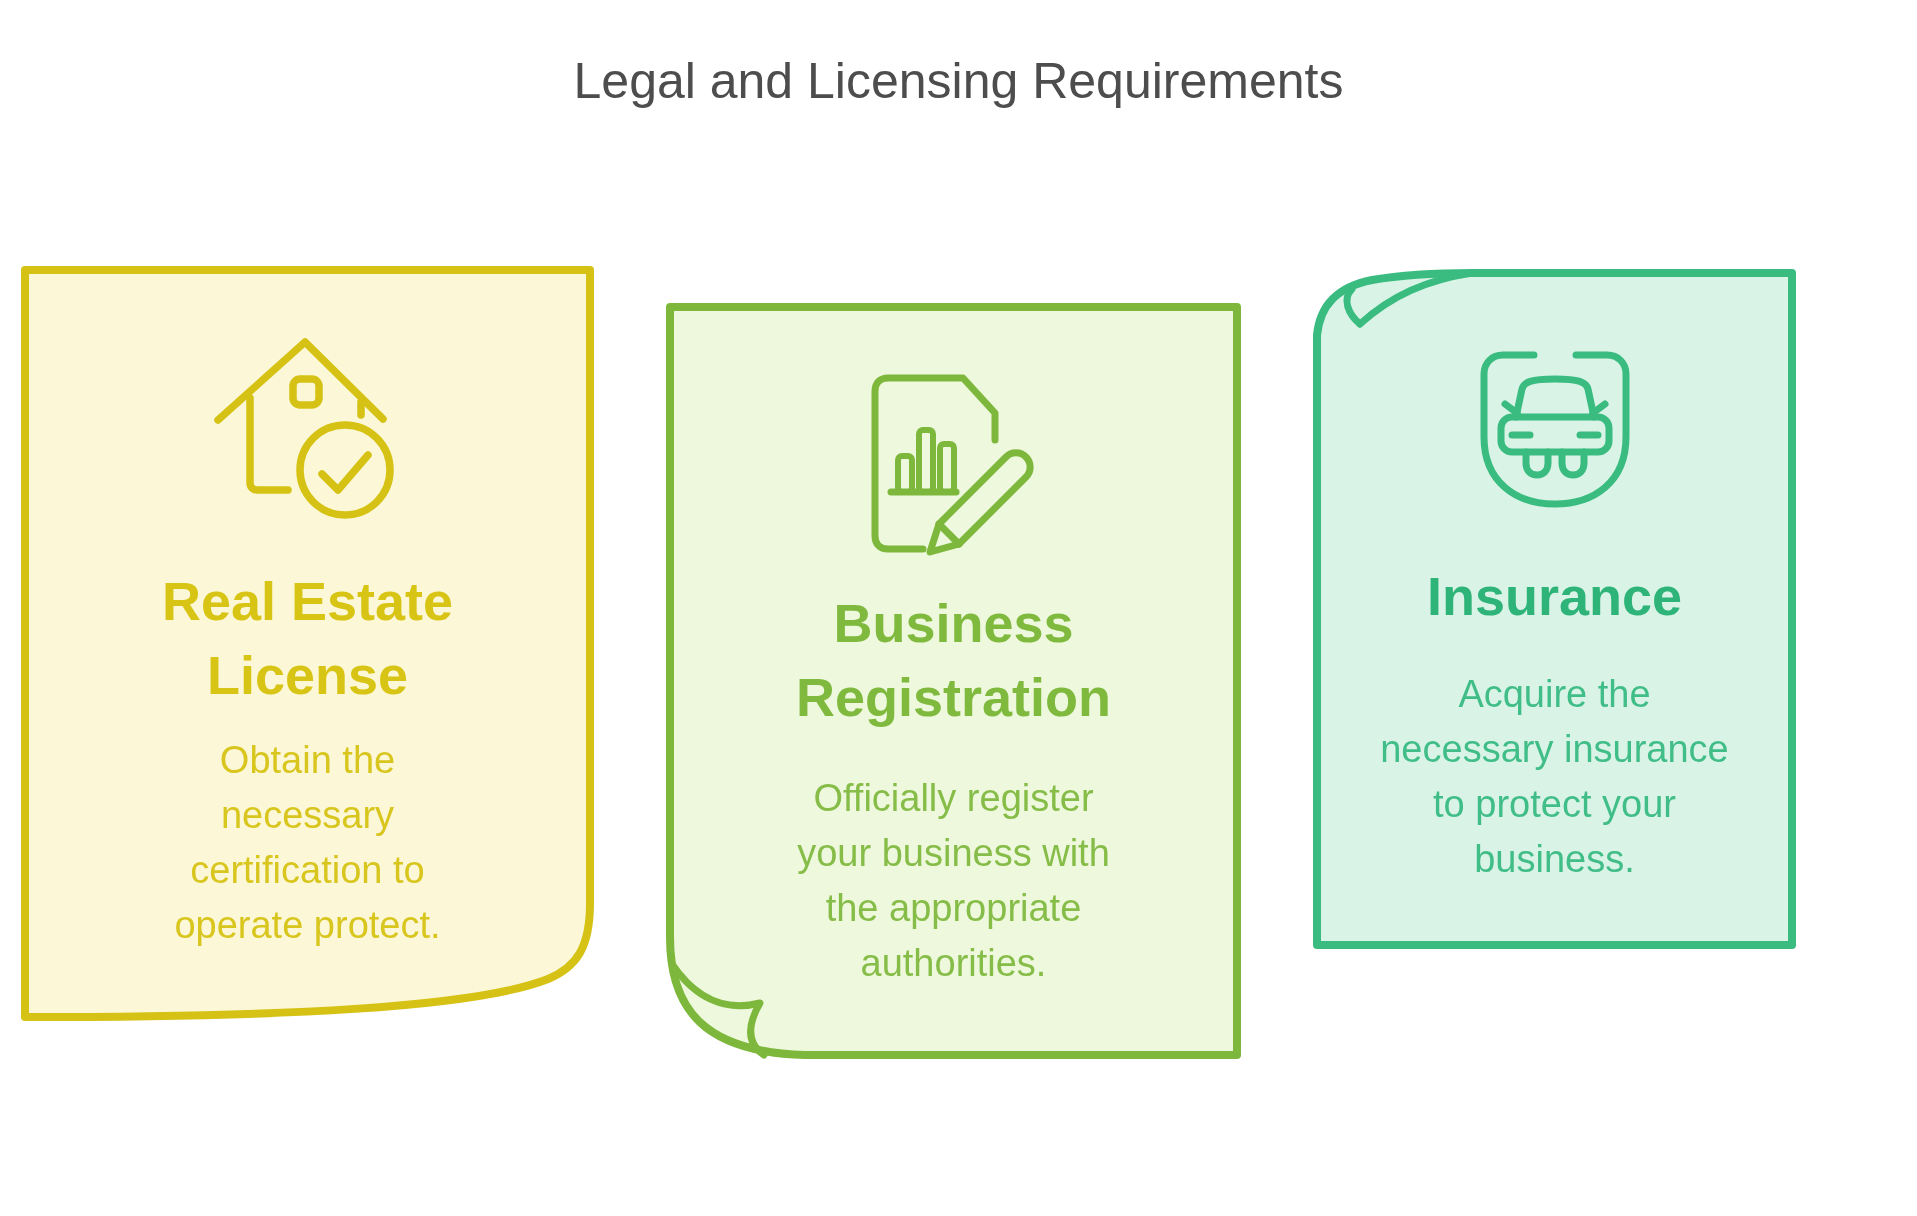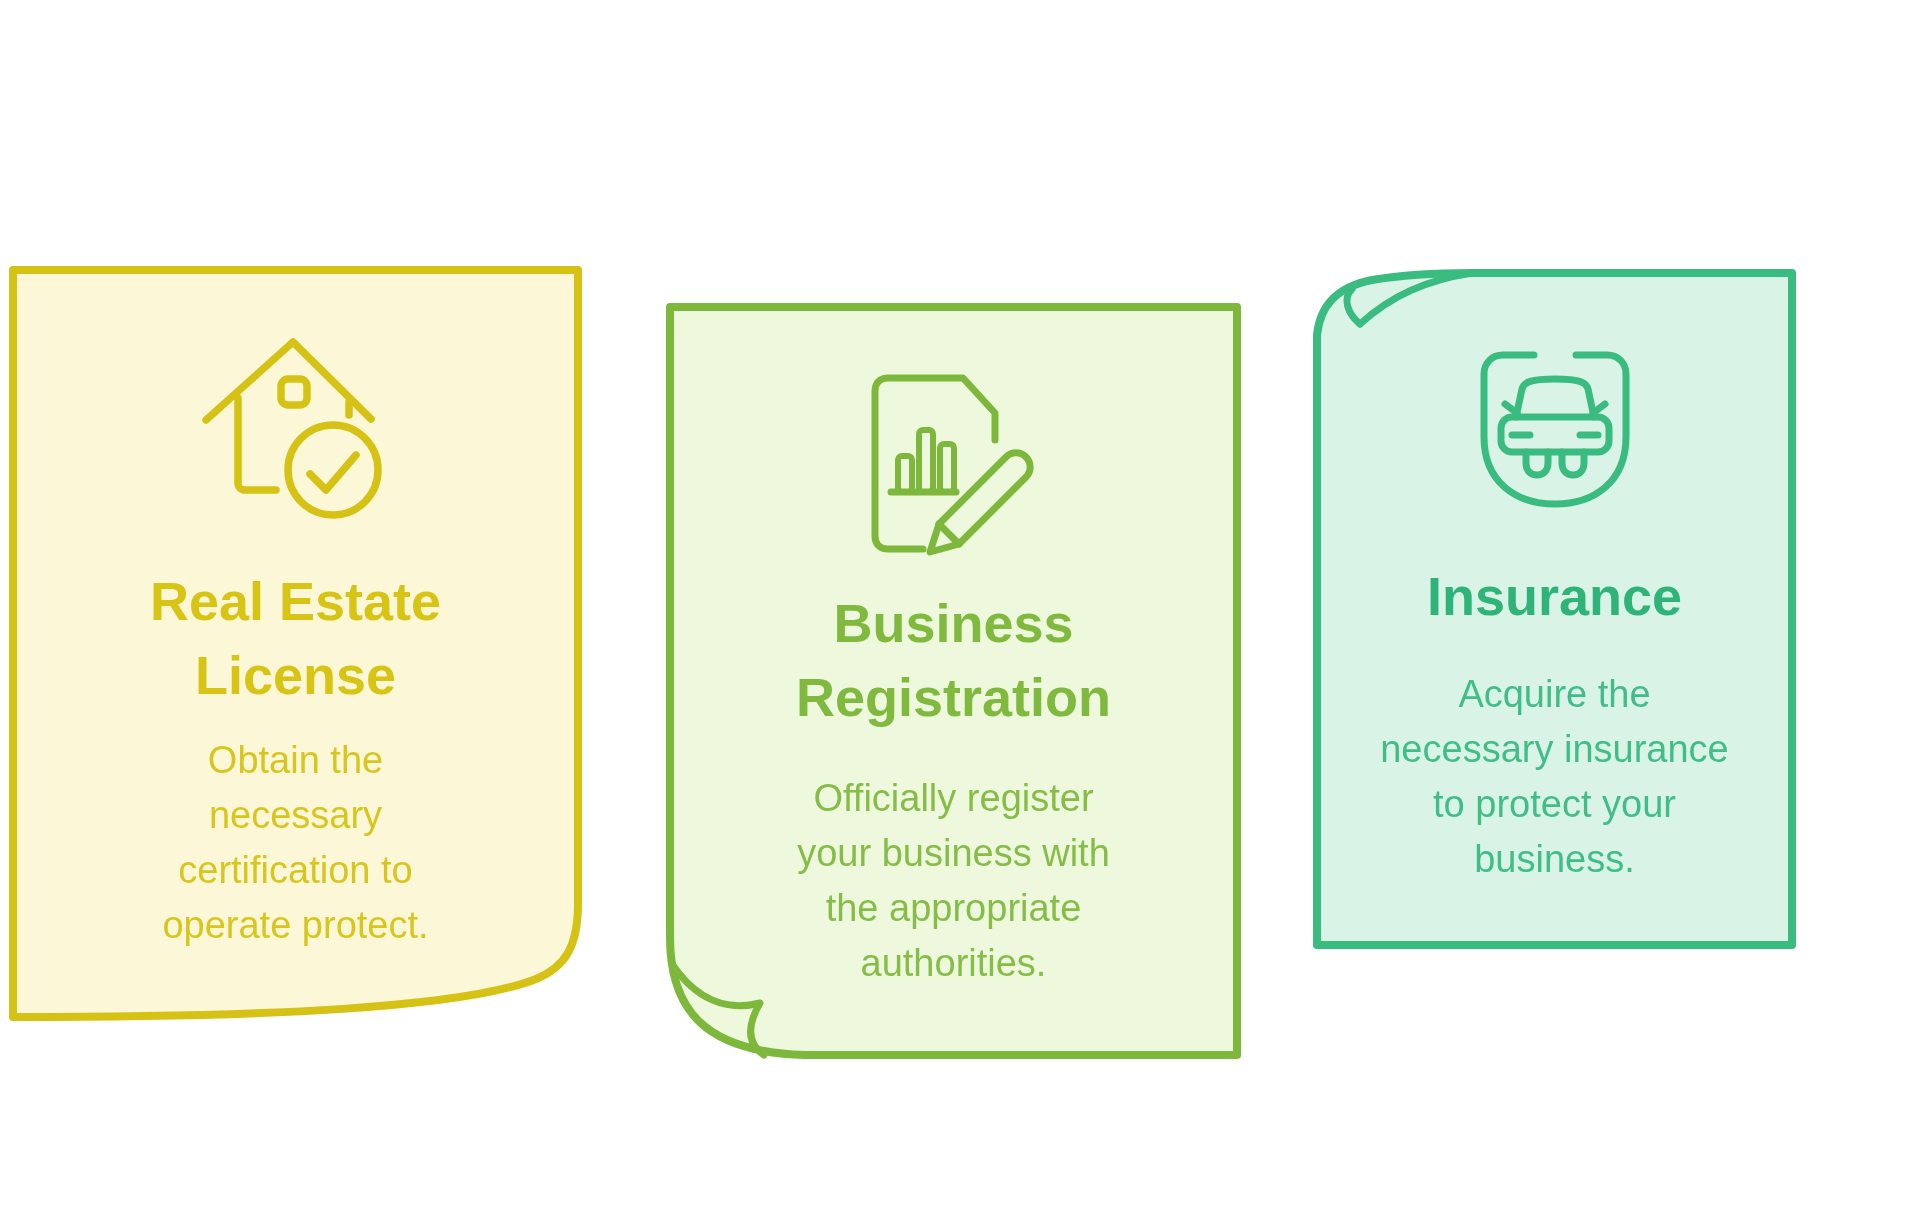--- a/index.html
+++ b/index.html
@@ -61,40 +61,41 @@
     line-height: 1.37;
     color: var(--title-color);
   }
   .card-body {
     font-size: 38px;
     font-weight: 400;
     line-height: 1.45;
     color: var(--text-color);
   }
   
-  #card-0 { left: 8px;  top: 265px; width: 575px; height: 757px; }
+  #card-0 { left: 20px;  top: 265px; width: 575px; height: 757px; }
   #card-0 .icon       { margin-top: 70px; }
   #card-0 .card-title { margin-top: 36px; max-width: 460px; }
   #card-0 .card-body  { margin-top: 20px; max-width: 320px; }
   
   #card-1 { left: 665px; top: 302px; width: 577px; height: 758px; }
   #card-1 .icon       { margin-top: 68px; }
   #card-1 .card-title { margin-top: 18px; max-width: 460px; }
   #card-1 .card-body  { margin-top: 36px; max-width: 355px; }
   
   #card-2 { left: 1312px; top: 267px; width: 485px; height: 683px; }
   #card-2 .icon       { margin-top: 84px; }
   #card-2 .card-title { margin-top: 47px; max-width: 440px; }
   #card-2 .card-body  { margin-top: 33px; max-width: 365px; }
 </style>
 </head>
 <body>
 
 <div class="page" style="background: rgb(255, 255, 255);">
 
+  <div class="main-title" style="color: rgb(77, 77, 77);">Legal and Licensing Requirements</div>
 
   <div class="card" id="card-0" style="--accent: #d5c214; --bg: #fcf8d7; --title-color: #d8c414; --text-color: #d8c51d;">
     <svg class="note-shape" viewBox="0 0 575 757" aria-hidden="true">
       <path class="shape-body" d="M5 5 L570 5 L570 638 C570 682 557 702 528 714 C455 743 260 752 5 752 Z"></path>
     </svg>
     <div class="card-content">
       <span class="icon">
         <svg width="195" height="190" viewBox="0 0 195 190" aria-hidden="true">
           <g stroke-width="7.5">
             <path d="M8 85 L95 7 L173 84"></path>

